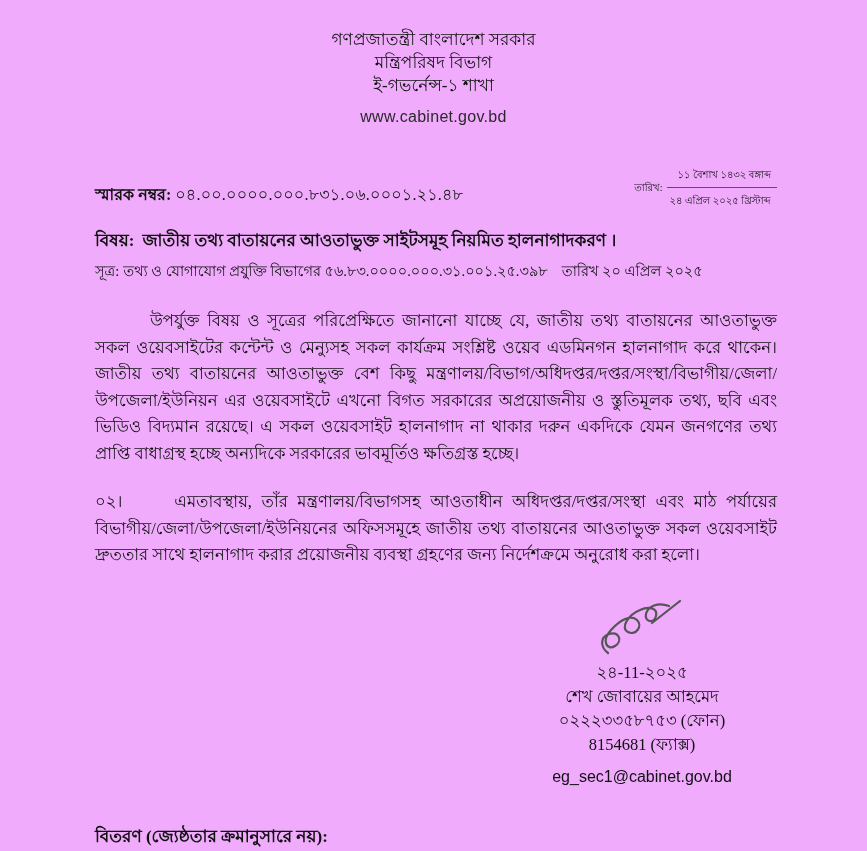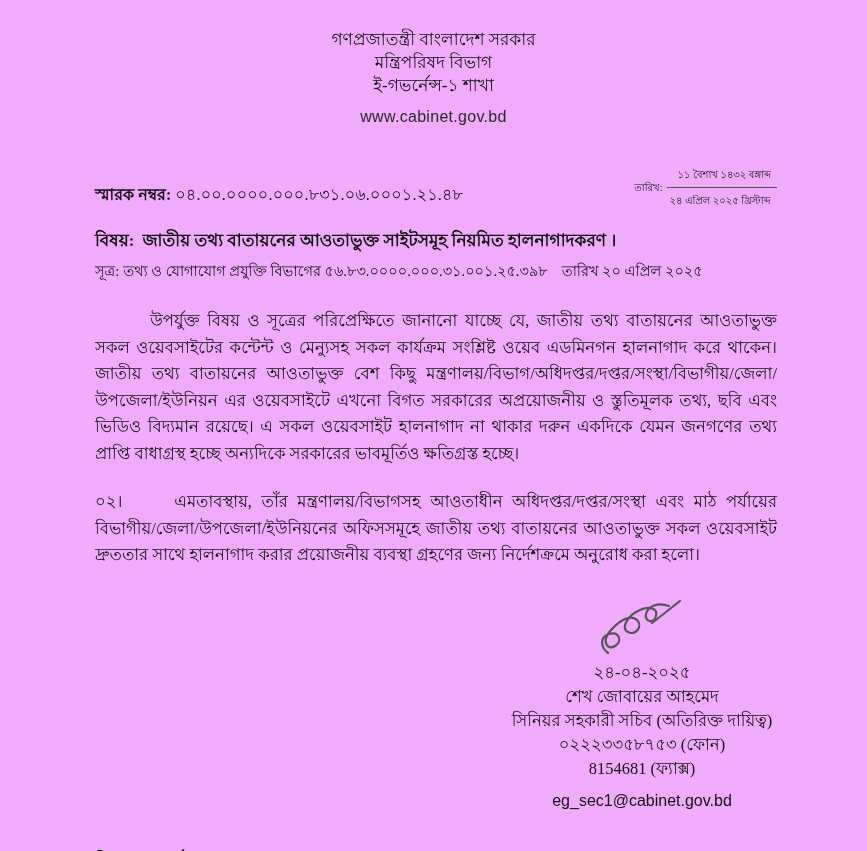--- a/index.html
+++ b/index.html
@@ -102,23 +102,22 @@
     <span class="para-num">০২।</span><span class="para-spacer"></span><span>এমতাবস্থায়, তাঁর মন্ত্রণালয়/বিভাগসহ আওতাধীন অধিদপ্তর/দপ্তর/সংস্থা এবং মাঠ পর্যায়ের বিভাগীয়/জেলা/উপজেলা/ইউনিয়নের অফিসসমূহে জাতীয় তথ্য বাতায়নের আওতাভুক্ত সকল ওয়েবসাইট দ্রুততার সাথে হালনাগাদ করার প্রয়োজনীয় ব্যবস্থা গ্রহণের জন্য নির্দেশক্রমে অনুরোধ করা হলো।</span>
   </p>
 
   <div class="sig-block">
     <div class="sig-scribble">
       <svg width="100" height="60" viewBox="0 0 100 60" aria-hidden="true">
         <path d="M16 54 C 8 48, 8 38, 17 35 C 27 32, 31 42, 23 47 C 15 52, 9 42, 19 31 C 28 21, 39 15, 45 21 C 51 27, 44 37, 36 33 C 28 29, 36 16, 48 11 C 57 7, 66 9, 64 17 C 62 25, 52 23, 54 15 C 56 7, 66 3, 77 7" fill="none" stroke="#555555" stroke-width="2.2" stroke-linecap="round"></path>
         <path d="M60 24 L 88 2" fill="none" stroke="#555555" stroke-width="2.2" stroke-linecap="round"></path>
       </svg>
     </div>
-    <div class="sig-date">২৪-০৪-২০২৫</div>
+    <div class="sig-date">২৪-11-২০২৫</div>
     <div class="sig-name">শেখ জোবায়ের আহমেদ</div>
-    <div class="sig-designation">সিনিয়র সহকারী সচিব (অতিরিক্ত দায়িত্ব)</div>
     <div class="sig-phone">০২২২৩৩৫৮৭৫৩ (ফোন)</div>
     <div class="sig-fax">8154681 (ফ্যাক্স)</div>
     <div class="sig-email">eg_sec1@cabinet.gov.bd</div>
   </div>
 
   <div class="distribution">
     <div class="dist-heading">বিতরণ (জ্যেষ্ঠতার ক্রমানুসারে নয়):</div>
 
   </div>
 

